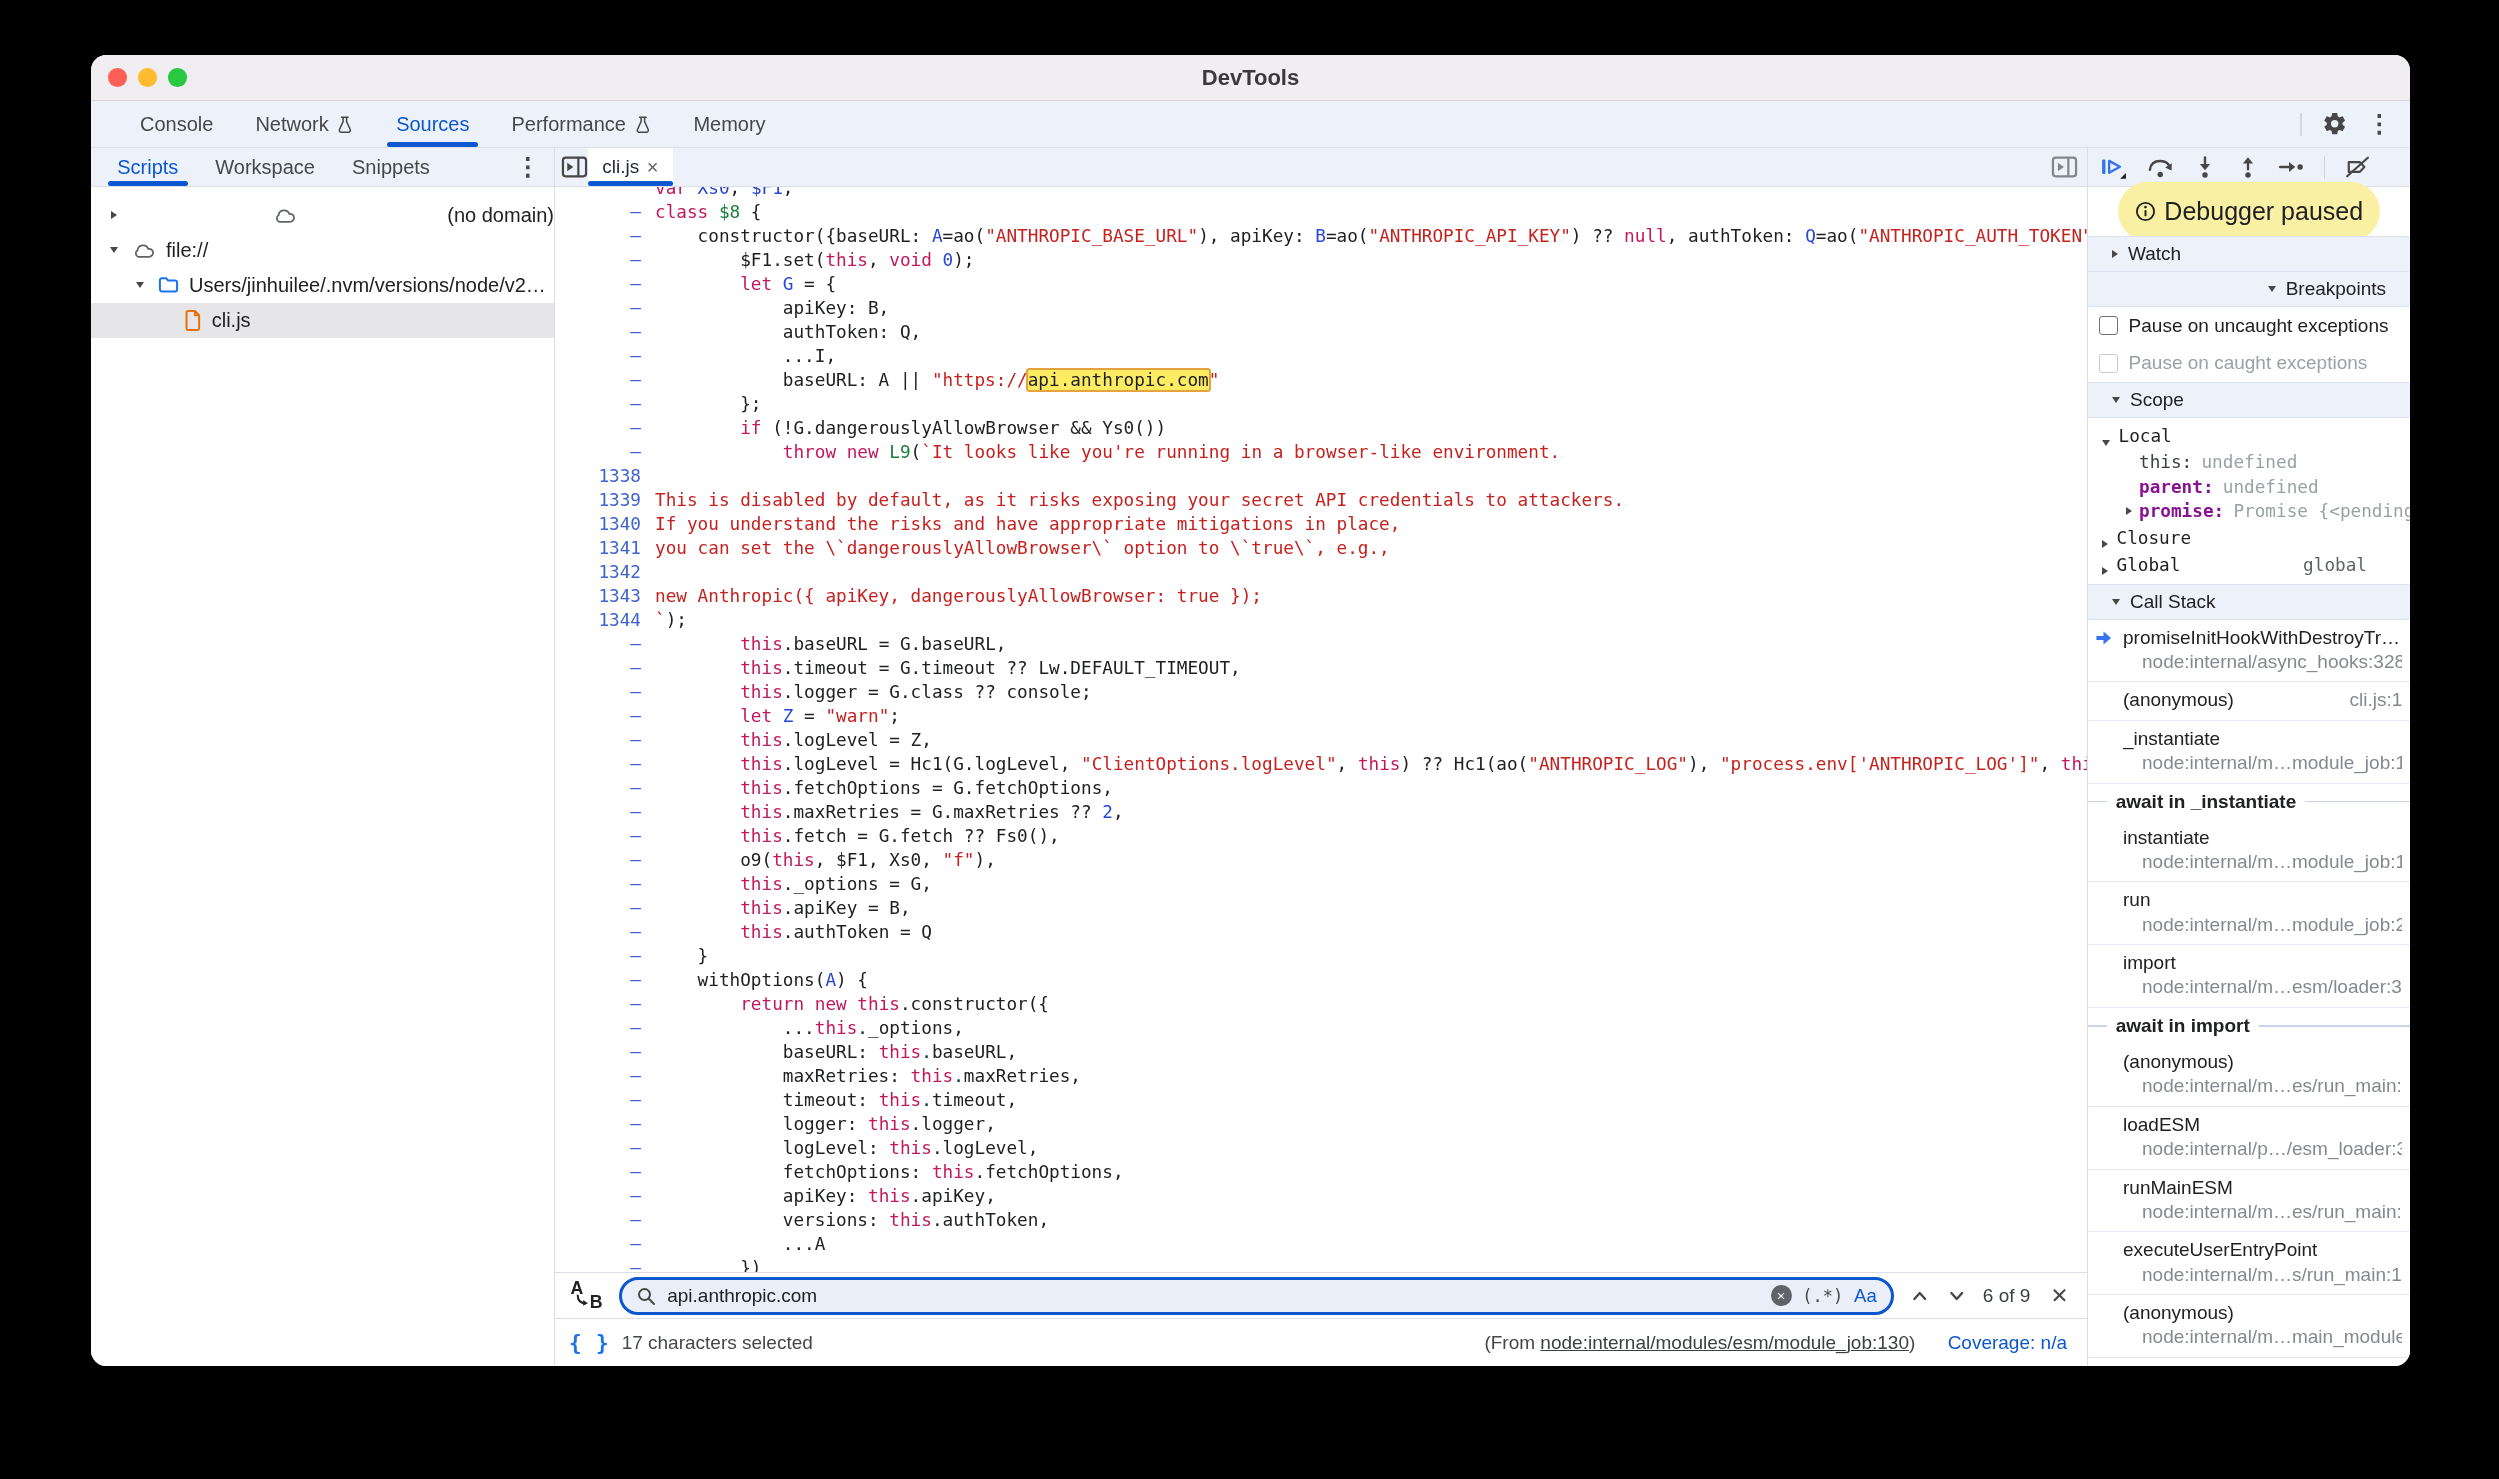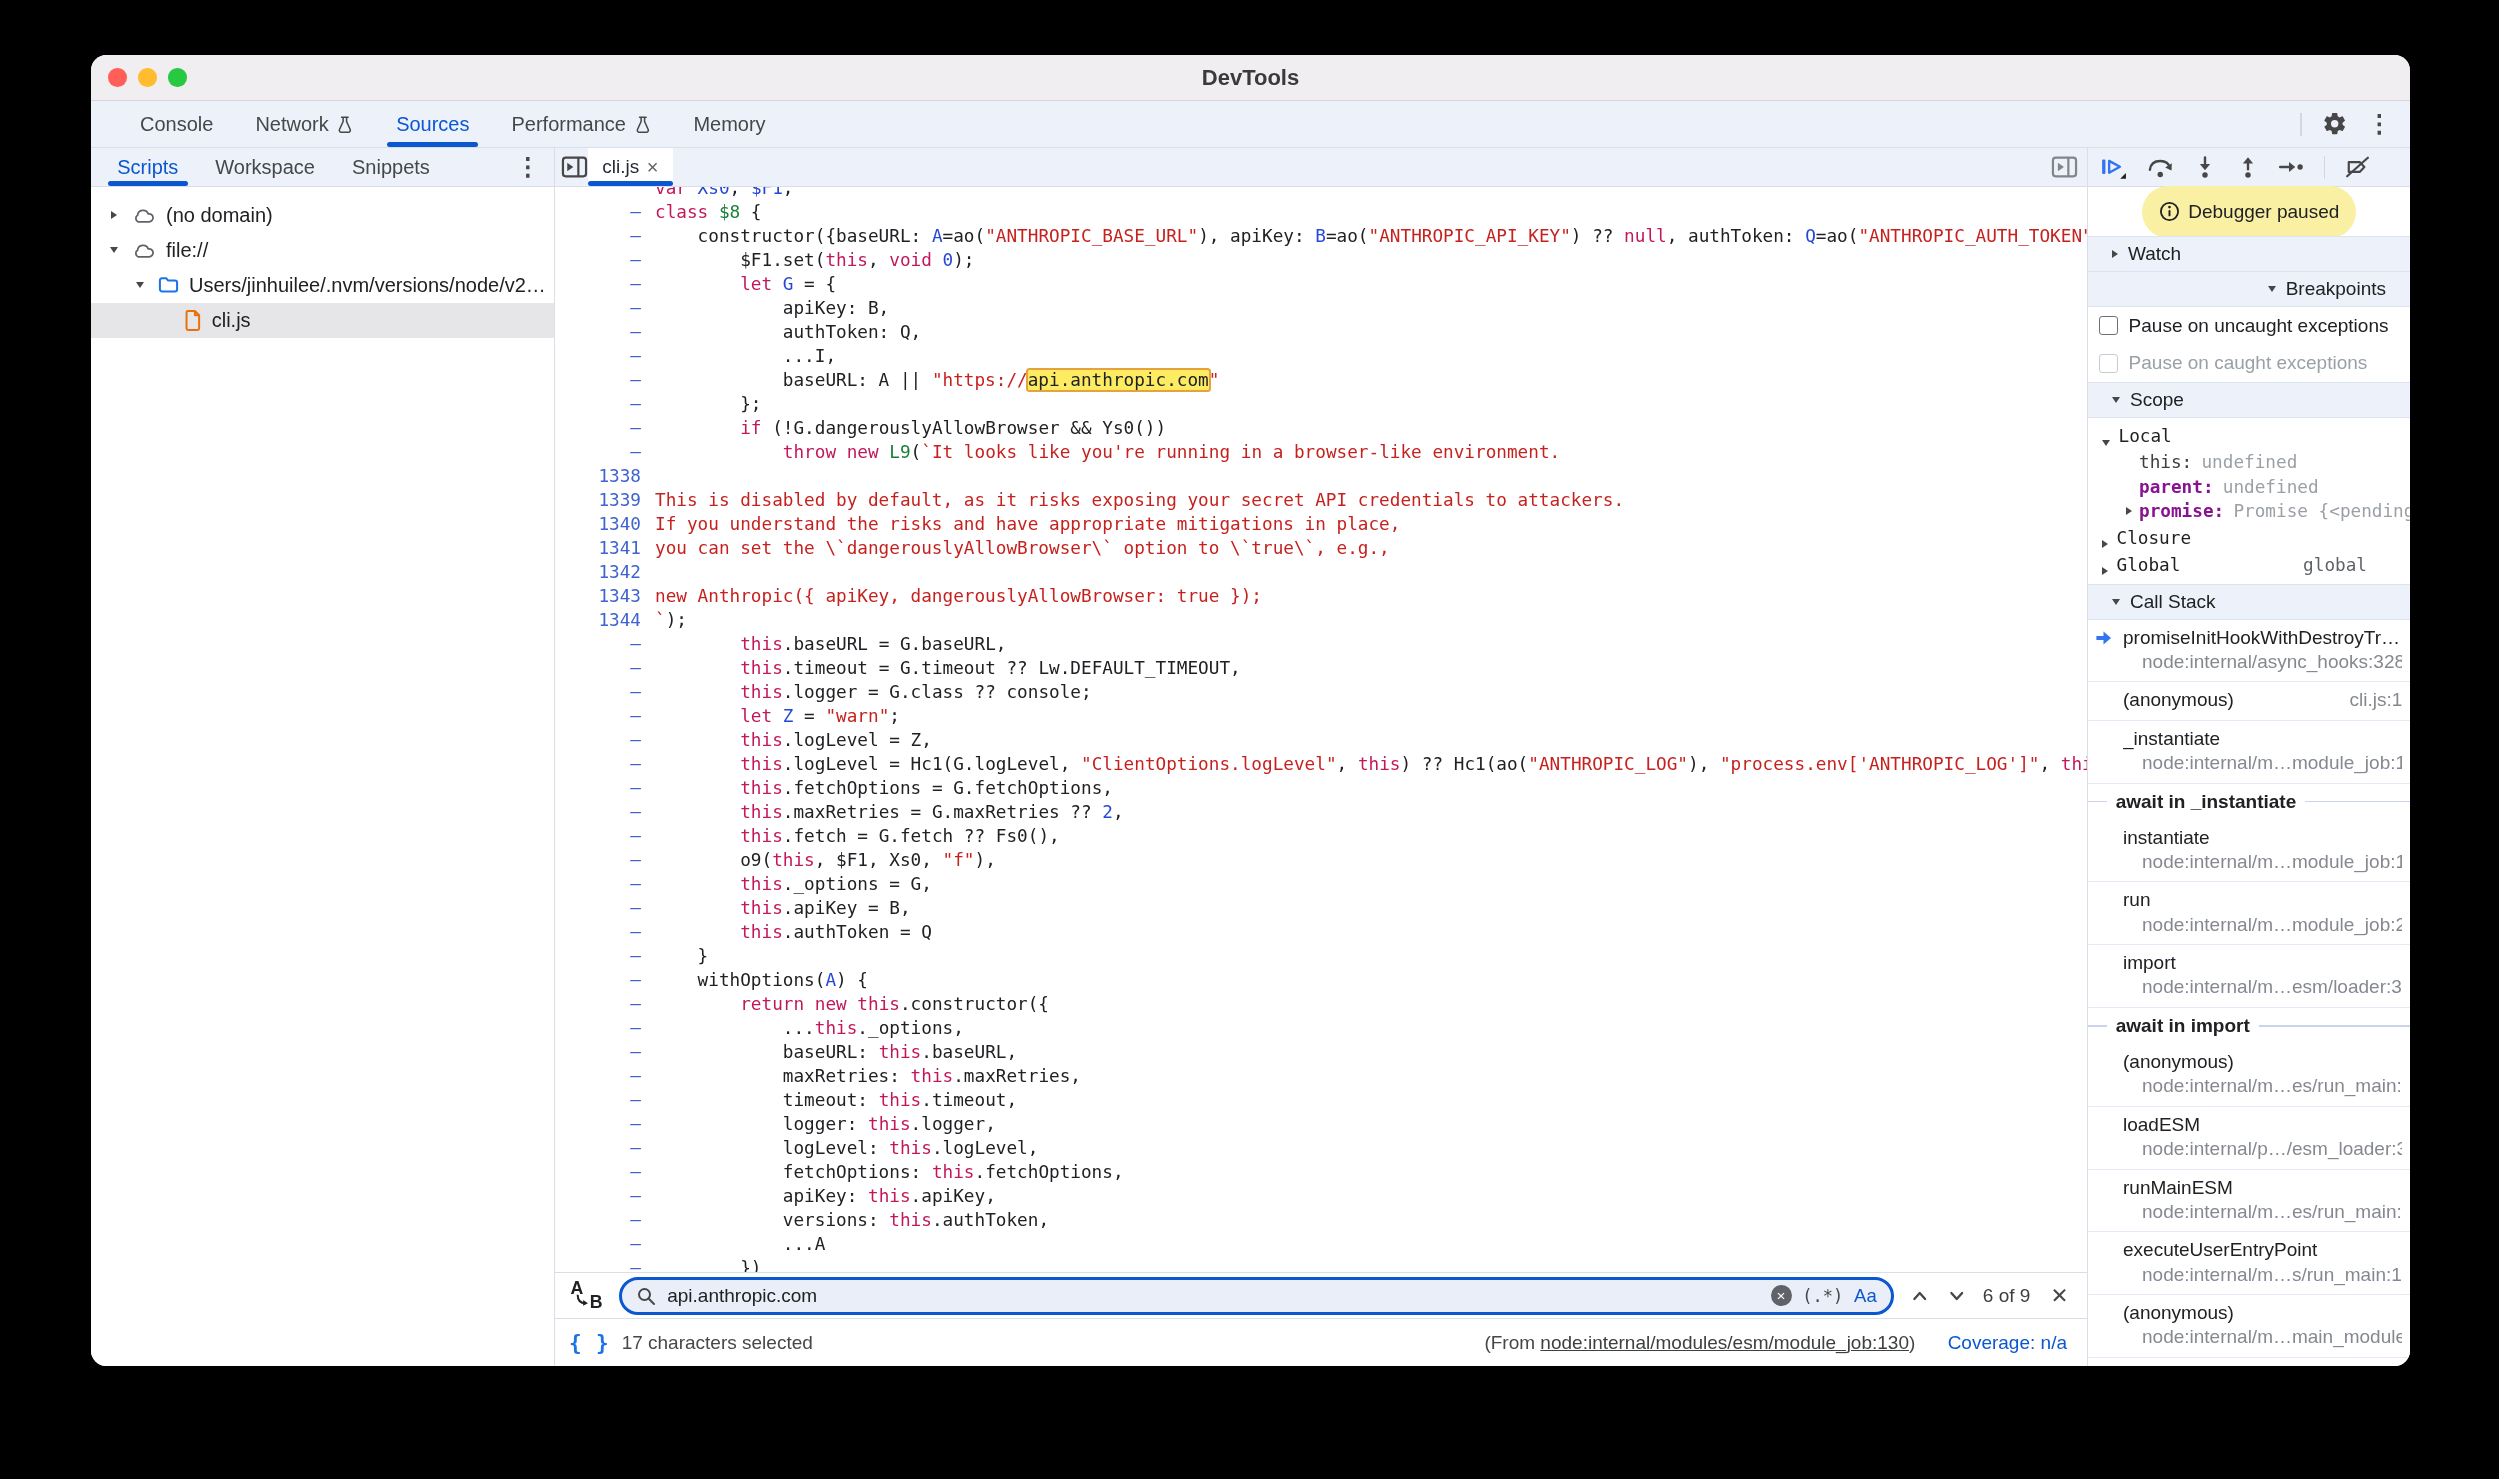--- a/index.html
+++ b/index.html
@@ -75,21 +75,21 @@
   .statusbar{height:47px;flex:none;border-top:0.8px solid #d9dee9;display:flex;align-items:center;gap:12.3px;padding:0 20px 0 14px;font-size:19px;color:#45474a;background:#fff;}
   .braces{font-family:"DejaVu Sans Mono",monospace;font-weight:700;font-size:21px;color:#1a73e8;letter-spacing:0.8px;}
   .sb-spacer{flex:1;}
   .from-link{color:#3c4043;text-decoration:underline;}
   .coverage{color:#0b57d0;margin-left:20px;white-space:nowrap;}
   
   .rightpanel{width:322px;flex:none;border-left:0.8px solid #d9dee9;display:flex;flex-direction:column;background:#fff;overflow:hidden;}
   .dbg-toolbar{height:38px;flex:none;background:#edf1fa;border-bottom:0.8px solid #d9dee9;display:flex;align-items:center;gap:18.5px;padding:0 10.8px;}
   .dbtn{display:inline-flex;align-items:center;}
   .paused-row{height:49px;flex:none;display:flex;align-items:center;justify-content:center;}
-  .paused-pill{display:inline-flex;align-items:center;gap:8.5px;background:#faf0a4;border-radius:769px;padding:15px 17px;font-size:19px;color:#202124;}
+  .paused-pill{display:inline-flex;align-items:center;gap:8.5px;background:#faf0a4;border-radius:769px;padding:15px 17px;font-size:25px;color:#202124;}
   .sec-h{height:34px;flex:none;background:#edf1fa;border-top:0.8px solid #dde3f0;border-bottom:0.8px solid #dde3f0;display:flex;align-items:center;gap:10px;padding:0 24px;font-size:19px;color:#202124;}
   .sec-h + .sec-h{border-top:none;justify-content:flex-end;}
   .bp-row{display:flex;align-items:center;gap:10.8px;padding:7.7px 10.8px;font-size:19px;color:#202124;}
   .bp-row .cb{width:17px;height:17px;border:1.9px solid #6b6f76;border-radius:3.1px;flex:none;}
   .bp-row.dis{color:#9aa0a6;}
   .bp-row.dis .cb{border-color:#c6cad2;}
   .scope{font-family:"DejaVu Sans Mono",monospace;font-size:17.7px;padding:4.6px 0;}
   .scope-h{display:flex;align-items:flex-end;gap:8.5px;padding:3.8px 0 3.8px 14px;color:#202124;}
   .scope-glob{margin-left:auto;padding-right:43px;color:#5f6368;}
   .scope-row{display:flex;align-items:center;gap:0;padding:2.3px 0 2.3px 31px;white-space:nowrap;overflow:hidden;}
@@ -172,21 +172,21 @@
             </div>
             <div class="side-tab">
               <span>Workspace</span>
             </div>
             <div class="side-tab">
               <span>Snippets</span>
             </div>
             <span class="side-kebab kebab">⋮</span>
         </div>
         <div class="tree">
-            <div class="trow" style="padding-left: 14px;">
+            <div class="trow" style="padding-left: 14px; justify-content: space-between;">
               <span class="exp">
                 <span class="tri right sm"></span>
               </span>
               <span class="ic">
                 <svg width="24" height="17.7" viewBox="0 0 26 18">
                   <path d="M6.5 16.5h12a4.3 4.3 0 10-.9-8.5 6 6 0 00-11.6 1.5 4 4 0 00.5 7z" fill="none" stroke="#5f6368" stroke-width="1.9" stroke-linejoin="round"></path>
                 </svg>
               </span>
               <span class="tlabel">(no domain)</span>
             </div>

